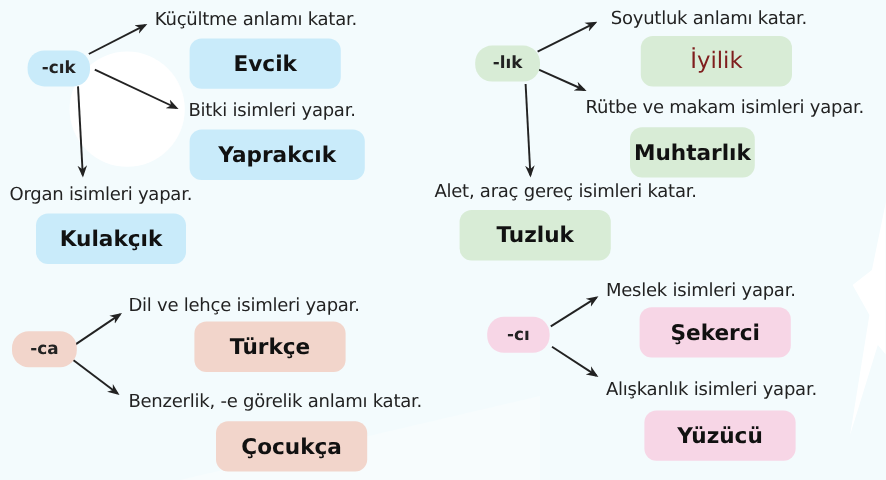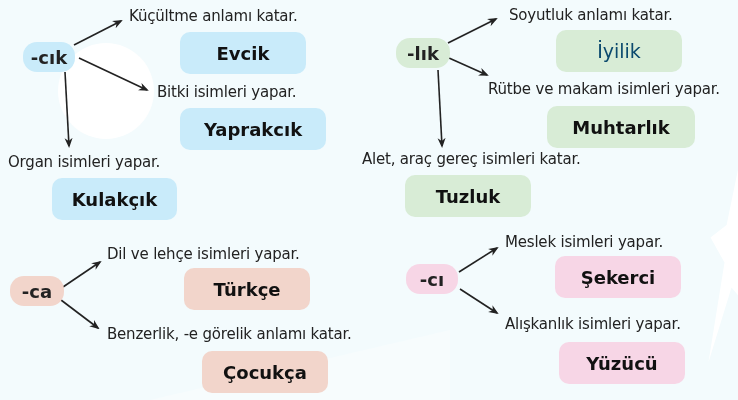--- a/index.html
+++ b/index.html
@@ -20,36 +20,36 @@
   }
   .deco-wedge {
     left:150px; top:300px; width:300px; height:100px;
     background:#f7fcfd;
     clip-path: polygon(0 100%, 100% 30%, 100% 100%);
   }
   svg.arrows { position:absolute; left:0; top:0; width:738px; height:400px; pointer-events:none; }
   .pill {
     position:absolute; border-radius:14px; height:30px;
     display:flex; align-items:center; justify-content:center;
-    font-family:"DejaVu Sans", sans-serif; font-weight:bold; font-size:18px; color:#222;
+    font-family:"DejaVu Sans", sans-serif; font-weight:bold; font-size:14px; color:#222;
   }
   .label {
     position:absolute; font-family:"DejaVu Sans", sans-serif; font-size:15px;
     color:#222; white-space:nowrap; letter-spacing:-0.2px;
   }
   .box {
     position:absolute; border-radius:10px; height:42px;
     display:flex; align-items:center; justify-content:center;
-    font-family:"DejaVu Sans", sans-serif; font-weight:bold; font-size:18px; color:#111;margin-left:22px;
+    font-family:"DejaVu Sans", sans-serif; font-weight:bold; font-size:18px; color:#111;
   }
   .blue { background:#c9ebfa; }
   .green { background:#d8ecd6; }
   .peach { background:#f2d5cb; }
   .pink { background:#f7d6e6; }
-  .red-text { color:#0c4a6e; font-weight:normal; font-size:19px; }
+  .red-text { color:#7f1d1d; font-weight:normal; font-size:19px; }
 </style>
 </head>
 <body>
 
 <div class="deco deco-circle"></div>
 <div class="deco deco-star"></div>
 <div class="deco deco-wedge"></div>
 
 <svg class="arrows" viewBox="0 0 738 400">
   <defs>
@@ -92,21 +92,21 @@
 </div>
 
 <div class="pill green" style="left:396px;top:38px;width:54px;">
   <span>-lık</span>
 </div>
 <div class="label" style="left:509px;top:6px;">Soyutluk anlamı katar.</div>
 <div class="box green" style="left:534px;top:30px;width:126px;">
   <span class="red-text">İyilik</span>
 </div>
 <div class="label" style="left:488px;top:80px;">Rütbe ve makam isimleri yapar.</div>
-<div class="box green" style="left:525px;top:106px;width:148px;">
+<div class="box green" style="left:525px;top:106px;width:104px;">
   <span>Muhtarlık</span>
 </div>
 <div class="label" style="left:362px;top:150px;">Alet, araç gereç isimleri katar.</div>
 <div class="box green" style="left:383px;top:175px;width:126px;">
   <span>Tuzluk</span>
 </div>
 
 <div class="pill peach" style="left:10px;top:276px;width:54px;">
   <span>-ca</span>
 </div>

